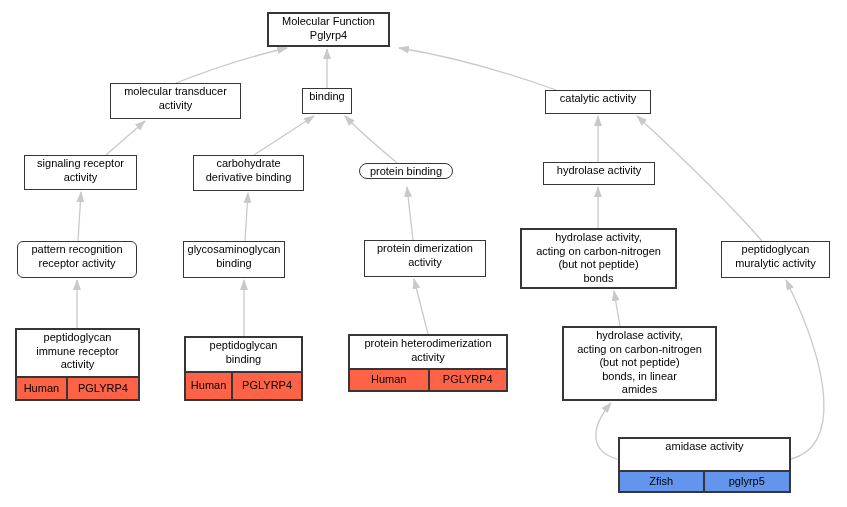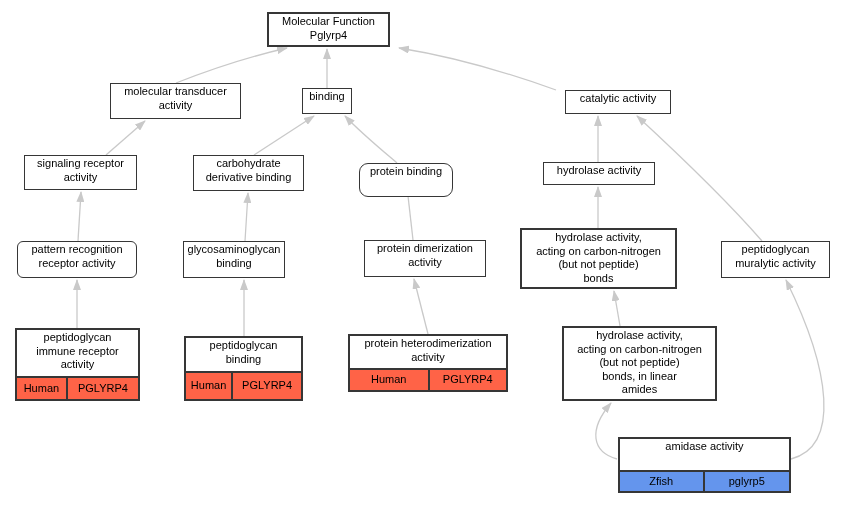--- a/index.html
+++ b/index.html
@@ -86,38 +86,38 @@
       <div class="label">
         <div>molecular transducer</div>
         <div>activity</div>
       </div>
     </div>
     <div class="node" style="left: 302px; top: 88px; width: 50px; height: 26px;">
       <div class="label">
         <div>binding</div>
       </div>
     </div>
-    <div class="node" style="left: 545px; top: 90px; width: 106px; height: 24px; margin-left: 20px;">
+    <div class="node" style="left: 545px; top: 90px; width: 106px; height: 24px;">
       <div class="label">
         <div>catalytic activity</div>
       </div>
     </div>
     <div class="node" style="left: 24px; top: 155px; width: 113px; height: 35px;">
       <div class="label">
         <div>signaling receptor</div>
         <div>activity</div>
       </div>
     </div>
     <div class="node" style="left: 193px; top: 155px; width: 111px; height: 36px;">
       <div class="label">
         <div>carbohydrate</div>
         <div>derivative binding</div>
       </div>
     </div>
-    <div class="node" style="left: 359px; top: 163px; width: 94px; height: 34px; border-radius: 9px;">
+    <div class="node" style="left: 359px; top: 163px; width: 94px; height: 16px; border-radius: 9px;">
       <div class="label">
         <div>protein binding</div>
       </div>
     </div>
     <div class="node" style="left: 543px; top: 162px; width: 112px; height: 23px;">
       <div class="label">
         <div>hydrolase activity</div>
       </div>
     </div>
     <div class="node" style="left: 17px; top: 241px; width: 120px; height: 37px; border-radius: 6px;">

